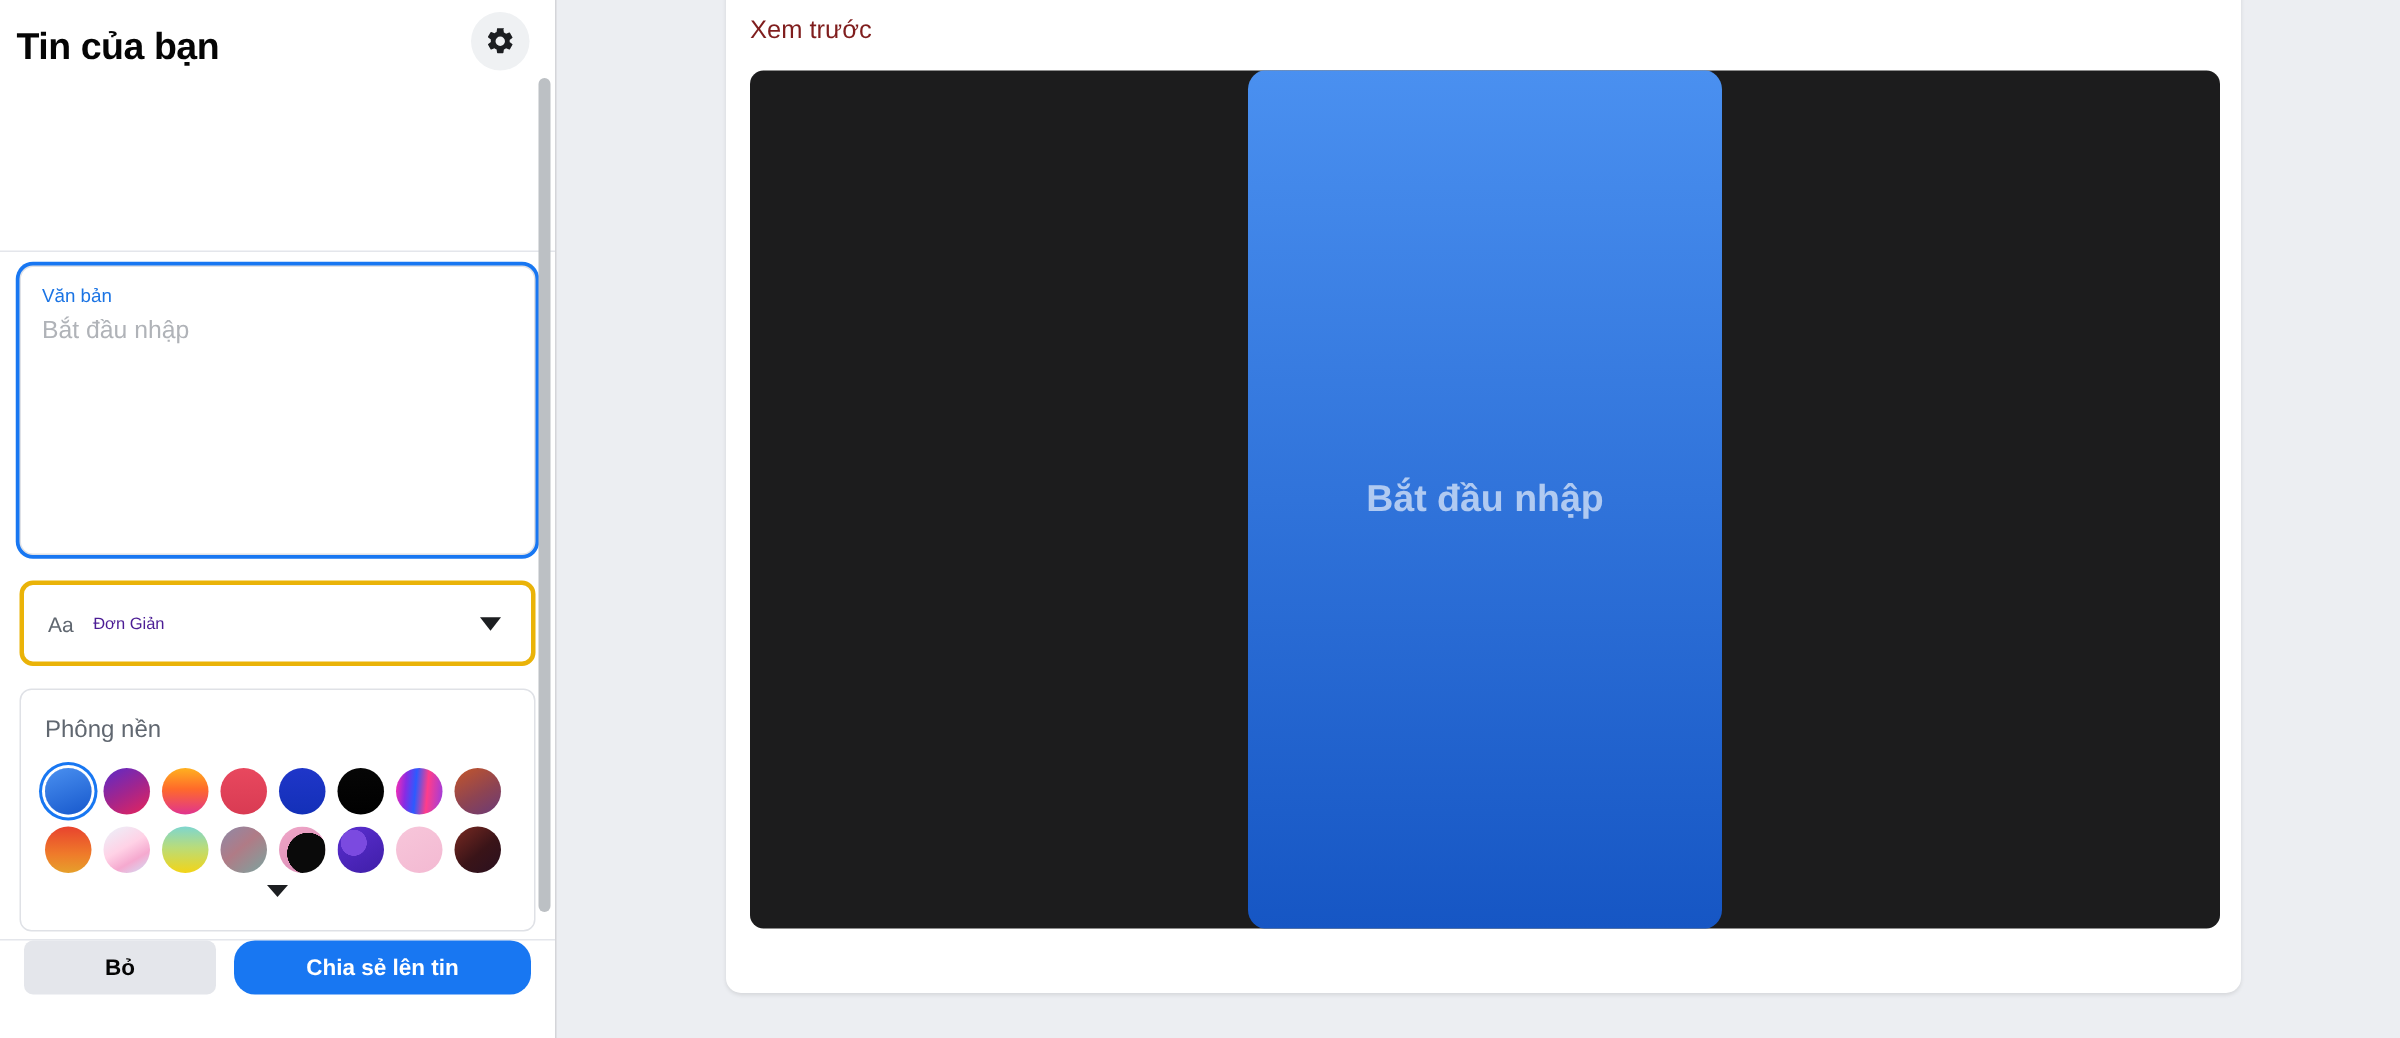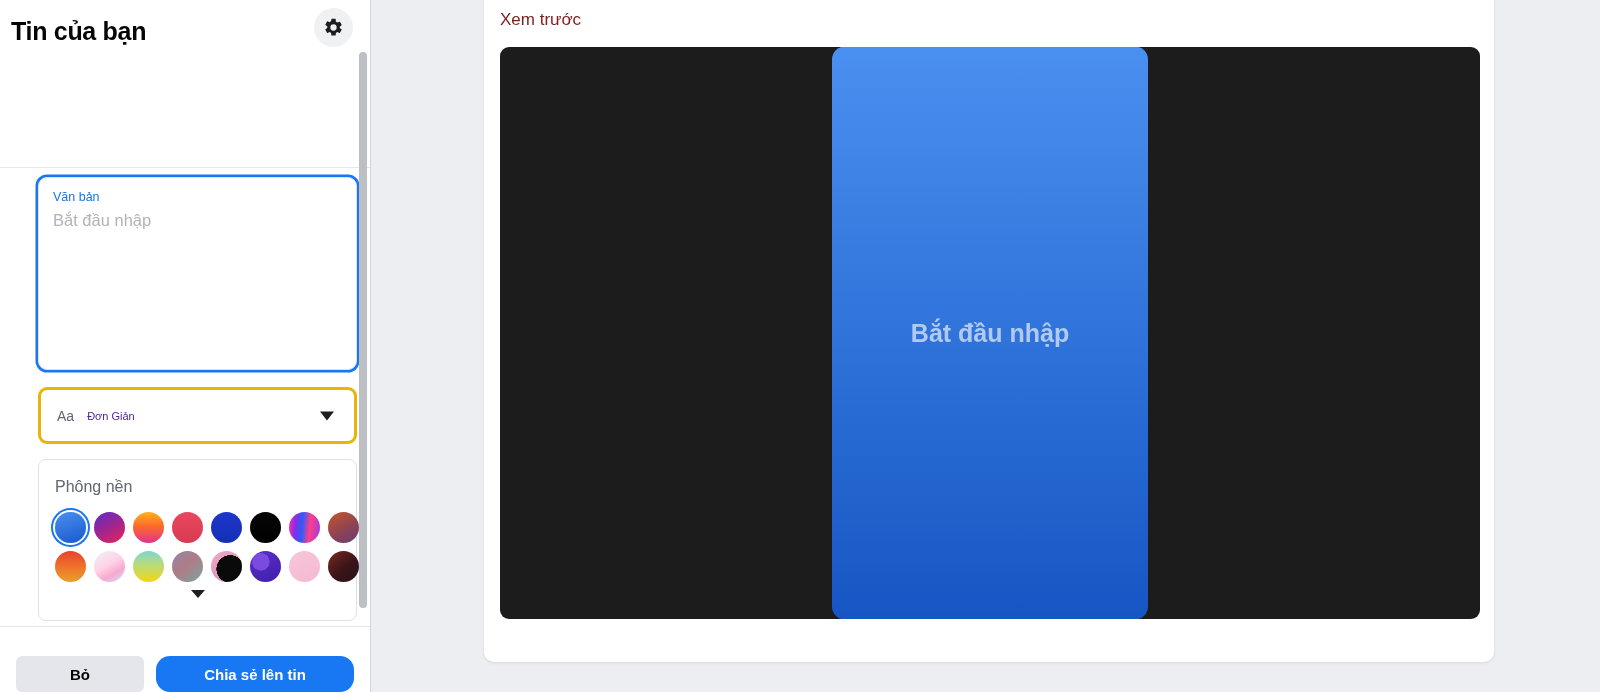--- a/index.html
+++ b/index.html
@@ -62,21 +62,20 @@
     cursor: pointer;
   }
   .gear-btn svg { width: 21px; height: 21px; display: block; }
 
   .panel-scroll {
     position: relative;
     flex: 1 1 auto;
     overflow: hidden;
     padding: 0 13px;
     background: #fff;
-    margin-left: 25px;
   }
 
   
   .text-field {
     position: relative;
     margin-top: 9px;
     height: 193px;
     border-radius: 9px;
     border: 1px solid #dfe1e6;
     background: #fff;
@@ -176,21 +175,21 @@
     border-top: 8px solid #1c1e21;
   }
 
   
   .panel-footer {
     flex: 0 0 66px;
     height: 66px;
     border-top: 1px solid #e4e6eb;
     background: #fff;
     display: flex;
-    align-items: flex-end;
+    align-items: flex-start;
     padding: 0 16px;
     gap: 12px;
   }
   .btn {
     height: 36px;
     border: none;
     border-radius: 6px;
     font-size: 15px;
     font-weight: bold;
     cursor: pointer;

